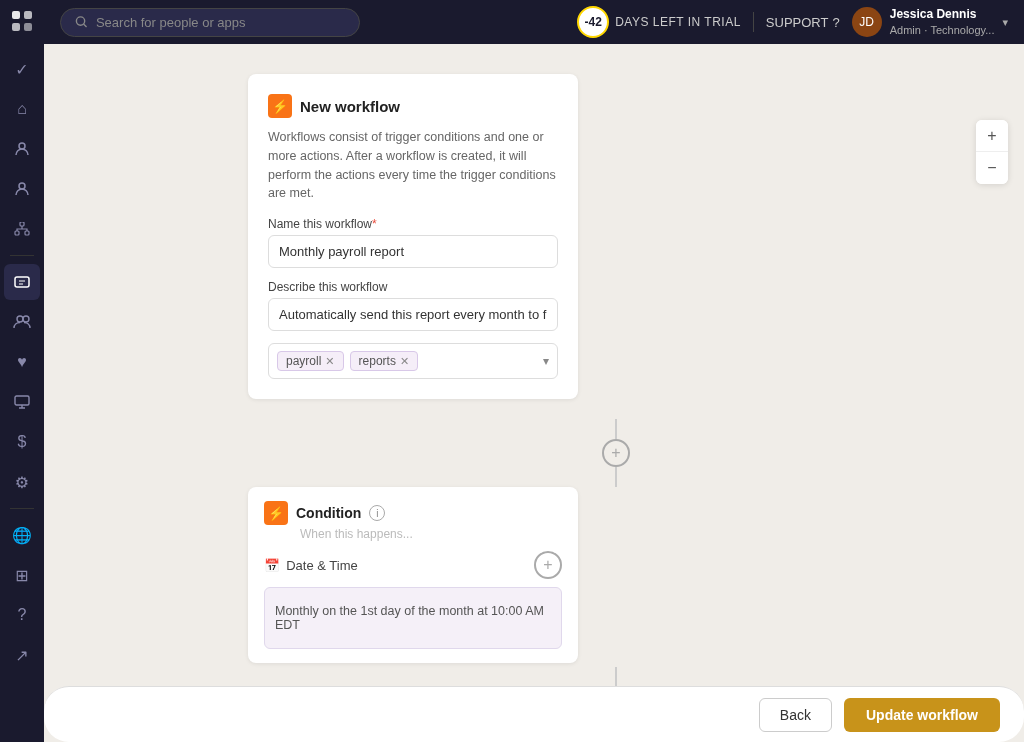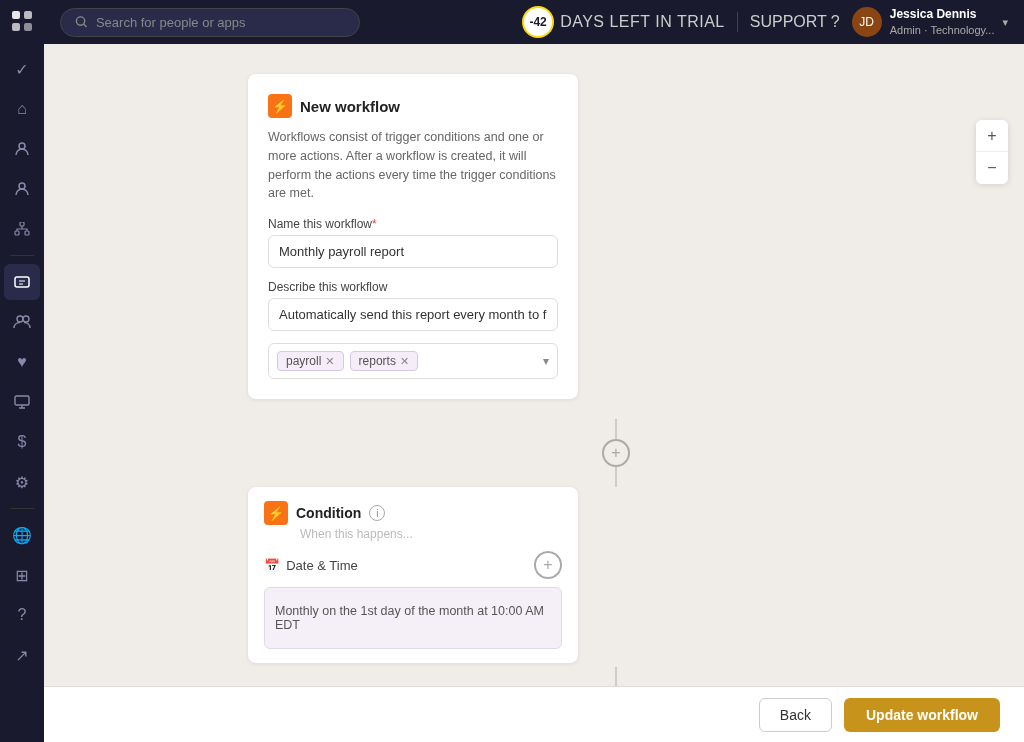--- a/index.html
+++ b/index.html
@@ -88,25 +88,25 @@
       border-radius: 50%;
       width: 32px;
       height: 32px;
       display: flex;
       align-items: center;
       justify-content: center;
       font-weight: bold;
       font-size: 12px;
       border: 2px solid #ffd700;
     }
-    .trial-text { color: #ccc; font-size: 16px; text-transform: uppercase; letter-spacing: 0.5px; }
+    .trial-text { color: #ccc; font-size: 12px; text-transform: uppercase; letter-spacing: 0.5px; }
     .divider-v { width: 1px; height: 20px; background: #444; }
     .support-btn {
       color: #ccc;
-      font-size: 16px;
+      font-size: 13px;
       display: flex;
       align-items: center;
       gap: 4px;
       cursor: pointer;
     }
     .user-info {
       display: flex;
       align-items: center;
       gap: 8px;
       cursor: pointer;
@@ -337,20 +337,21 @@
       position: fixed;
       bottom: 0; right: 0; left: 44px;
       height: 56px;
       background: #fff;
       border-top: 1px solid #ddd;
       display: flex;
       align-items: center;
       justify-content: flex-end;
       padding: 0 24px;
       gap: 12px;
+      border-radius: 25px;
     }
     .btn-back {
       background: #fff;
       border: 1px solid #ccc;
       border-radius: 6px;
       padding: 8px 20px;
       font-size: 14px;
       color: #333;
       cursor: pointer;
       font-weight: 500;

